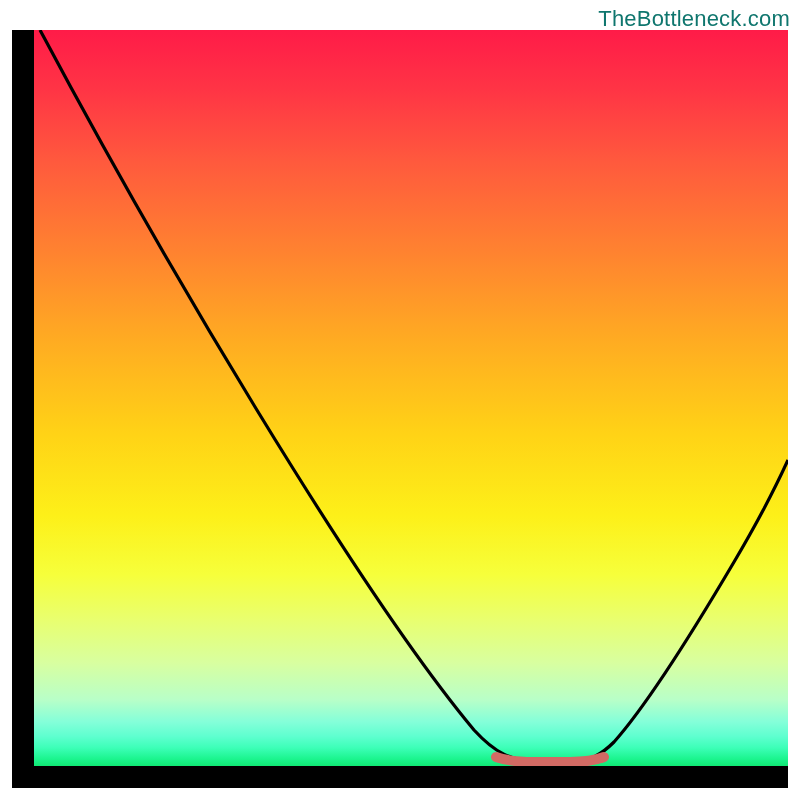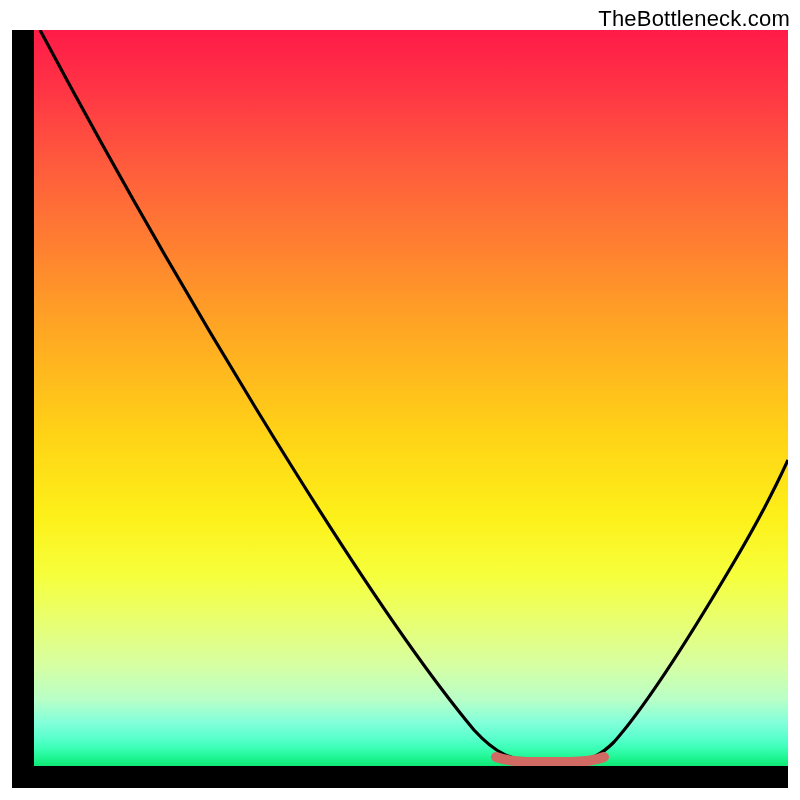--- a/index.html
+++ b/index.html
@@ -14,21 +14,21 @@
     position: relative;
     width: 800px;
     height: 800px;
     box-sizing: border-box;
   }
   .attribution {
     position: absolute;
     top: 6px;
     right: 10px;
     font-size: 22px;
-    color: #000000;
+    color: #0f766e;
     font-weight: 500;
     letter-spacing: 0.2px;
   }
   .plot-box {
     position: absolute;
     left: 12px;
     top: 30px;
     width: 776px;
     height: 758px;
     background: #000;

